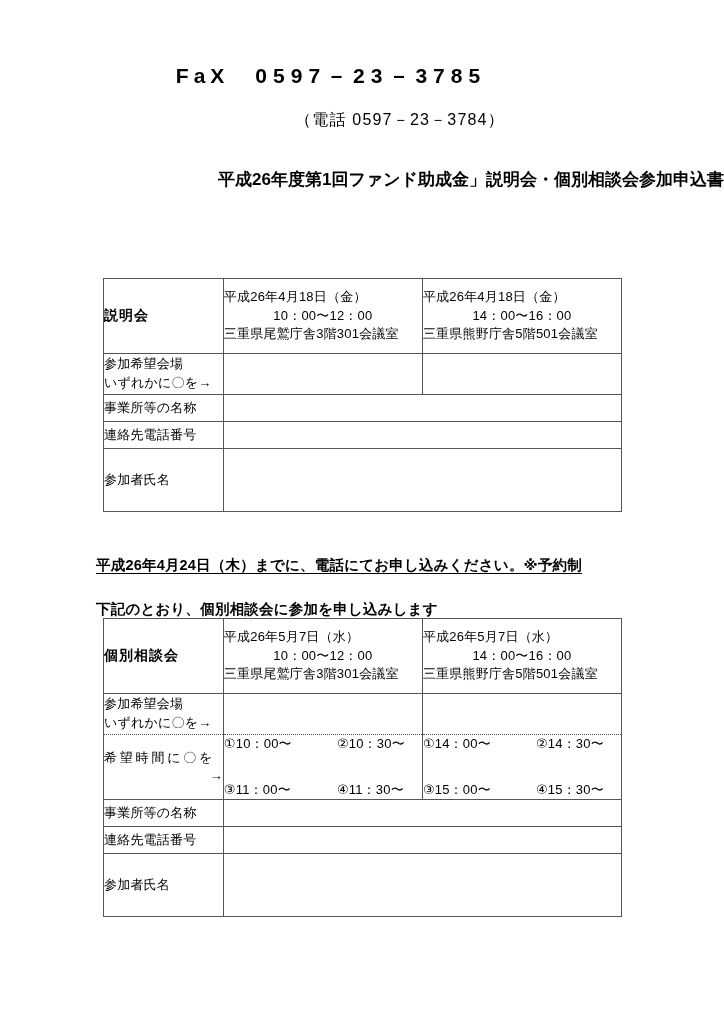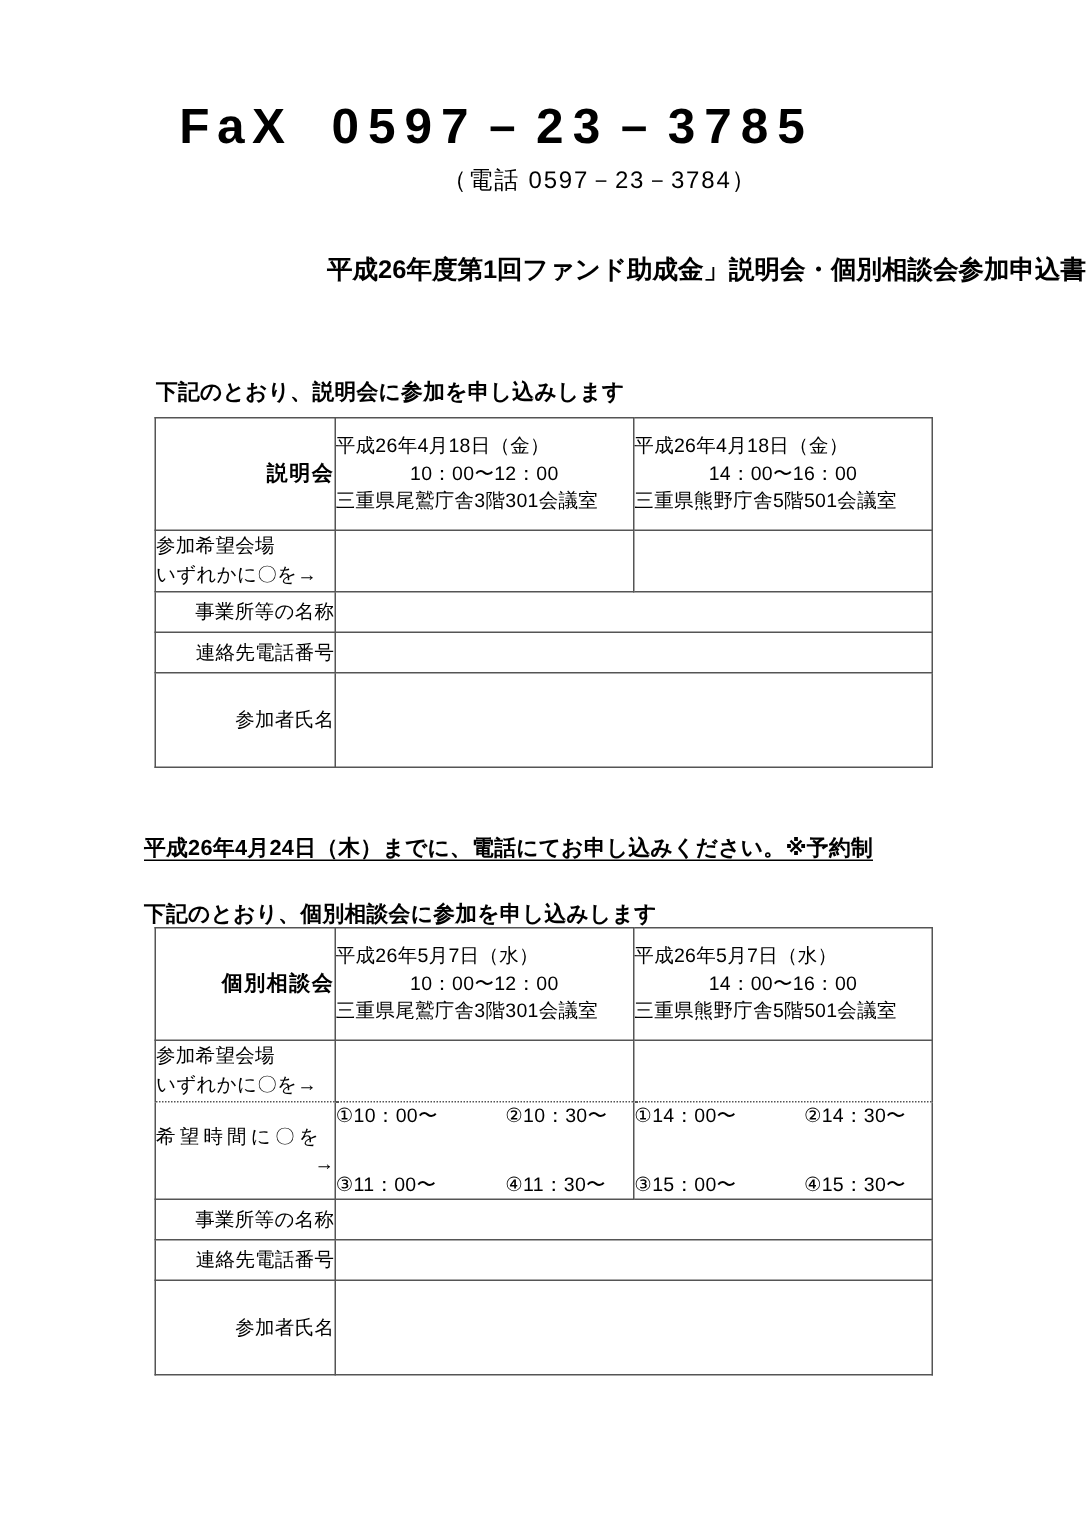--- a/index.html
+++ b/index.html
@@ -23,21 +23,21 @@
     padding: 0;
   }
 
   
   .fax-line {
     position: absolute;
     top: 62px;
     left: 0;
     width: 724px;
     text-align: center;
-    font-size: 33px;
+    font-size: 21px;
     font-weight: bold;
     letter-spacing: 6px;
     text-indent: -62px;
     white-space: nowrap;
   }
   .fax-label { letter-spacing: 5px; }
   .fax-gap { display: inline-block; width: 26px; }
 
   .tel-line {
     position: absolute;
@@ -104,21 +104,21 @@
   table.form td {
     border: 1px solid #555555;
     padding: 0;
     vertical-align: middle;
     font-size: 13px;
     letter-spacing: 0.2px;
   }
 
   td.label {
     width: 117px;
-    text-align: right;
+    text-align: left;
     padding: 4px 2px;
   }
   td.label.bold {
     font-weight: bold;
     font-size: 14px;
     letter-spacing: 1px;
   }
 
   td.session-label { height: 74px; }
 
@@ -190,21 +190,20 @@
 <div class="page">
 
   <div class="fax-line">
     <span class="fax-label">FaX</span><span class="fax-gap"></span><span>0597－23－3785</span>
   </div>
 
   <div class="tel-line">（電話 0597－23－3784）</div>
 
   <div class="doc-title">平成26年度第1回ファンド助成金」説明会・個別相談会参加申込書</div>
 
-  <div class="lead lead-1">下記のとおり、説明会に参加を申し込みします</div>
 
   <table class="form form-1">
     <tbody>
       <tr>
         <td class="label bold session-label">説明会</td>
         <td class="slot">
           <span class="ln l">平成26年4月18日（金）</span>
           <span class="ln c">10：00〜12：00</span>
           <span class="ln l">三重県尾鷲庁舎3階301会議室</span>
         </td>

